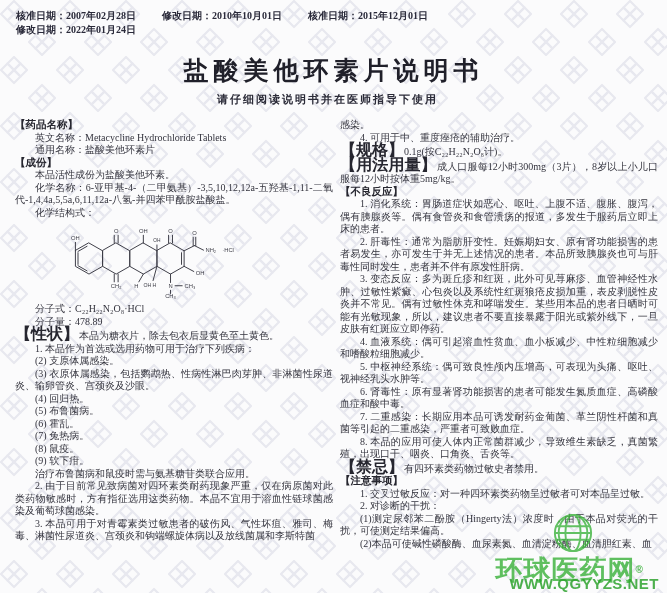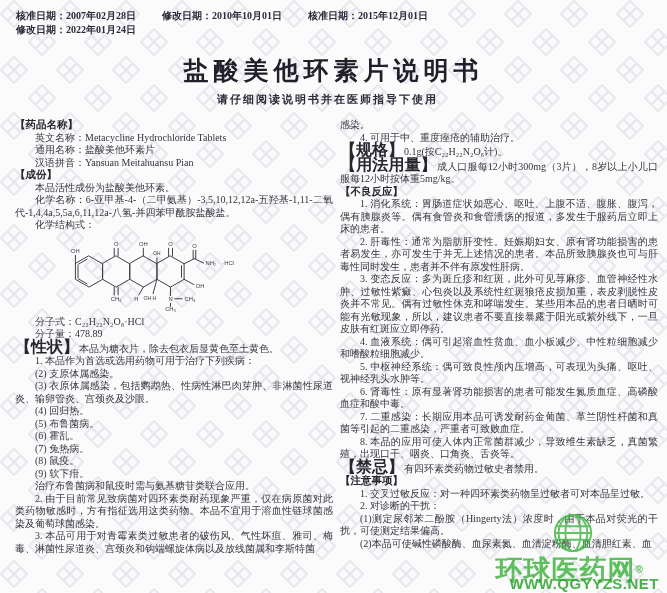--- a/index.html
+++ b/index.html
@@ -66,21 +66,20 @@
     </div>
 
     <div class="title">盐酸美他环素片说明书</div>
     <div class="subtitle">请仔细阅读说明书并在医师指导下使用</div>
 
     <div class="body">
       <div class="col">
           <div class="heading">【药品名称】</div>
           <div class="para">英文名称：Metacycline Hydrochloride Tablets</div>
           <div class="para">通用名称：盐酸美他环素片</div>
-          <div class="para">汉语拼音：Yansuan Meitahuansu Pian</div>
           <div class="heading">【成份】</div>
           <div class="para">本品活性成份为盐酸美他环素。</div>
           <div class="para">化学名称：6-亚甲基-4-（二甲氨基）-3,5,10,12,12a-五羟基-1,11-二氧代-1,4,4a,5,5a,6,11,12a-八氢-并四苯甲酰胺盐酸盐。</div>
           <div class="para">化学结构式：</div>
           <svg class="chem" width="176" height="77" viewBox="0 0 272 118">
       <g stroke="#3a3a44" stroke-width="1.5" fill="none" stroke-linecap="round">
         <polygon points="34,32 55,44 55,68 34,80 13,68 13,44"></polygon>
         <polygon points="76,32 97,44 97,68 76,80 55,68 55,44"></polygon>
         <polygon points="118,32 139,44 139,68 118,80 97,68 97,44"></polygon>
         <polygon points="160,32 181,44 181,68 160,80 139,68 139,44"></polygon>

